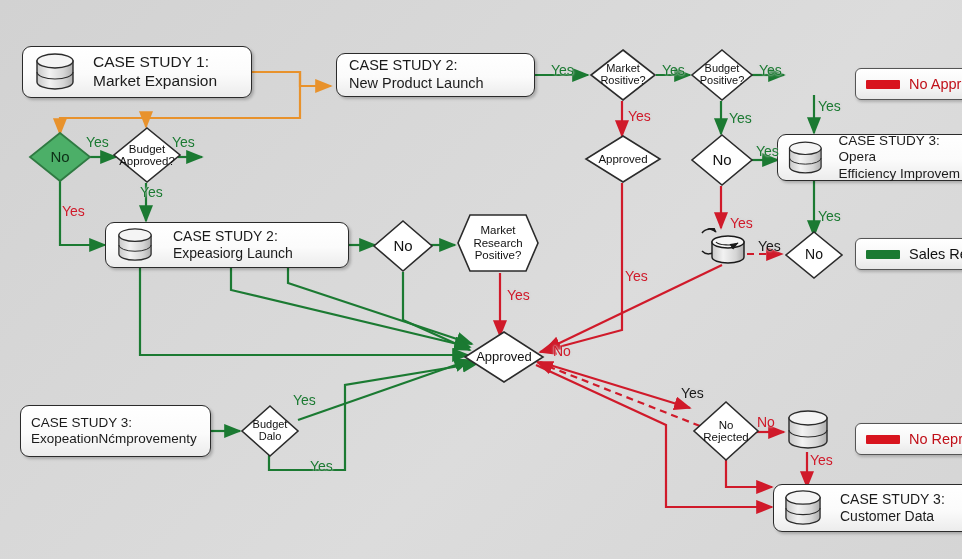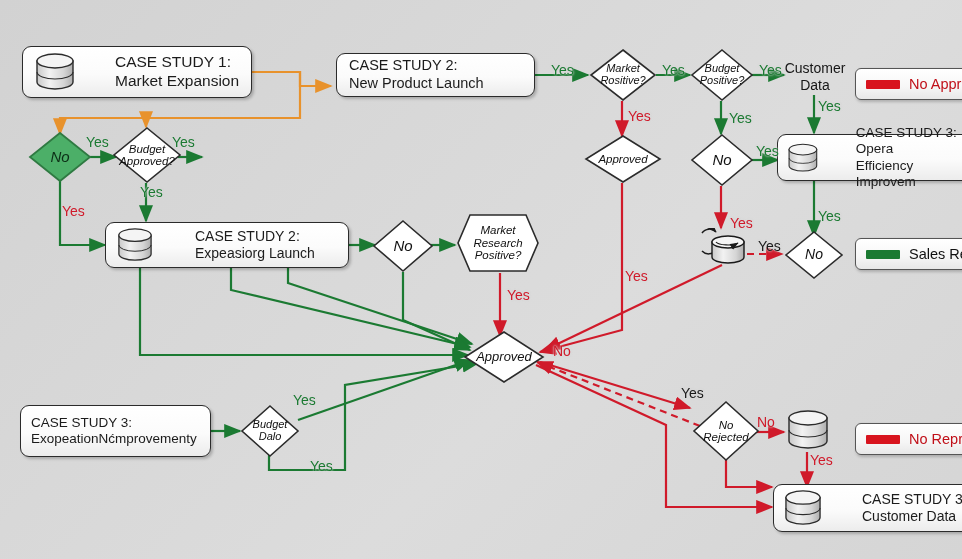--- a/index.html
+++ b/index.html
@@ -29,21 +29,20 @@
     box-sizing: border-box;
   }
   
   .rbox {
     background: linear-gradient(180deg, #ffffff 0%, #fbfbfb 55%, #ececec 100%);
     border: 1.6px solid #2b2b2b;
     border-radius: 9px;
     display: flex;
     align-items: center;
     box-shadow: 2px 2px 3px rgba(0,0,0,0.22);
-    gap: 22px;
   }
   .rbox .label {
     color: #1b1b1b;
     line-height: 1.22;
     white-space: pre-line;
   }
   .rbox.with-db .label { padding-left: 4px; }
   
   .sbox {
     background: linear-gradient(180deg,#ffffff 0%,#f7f7f7 60%,#e9e9e9 100%);
@@ -90,21 +89,20 @@
     width: 100%;
     height: 100%;
   }
   .diamond .dtext {
     position: relative;
     text-align: center;
     line-height: 1.08;
     color: #111;
     white-space: pre-line;
     z-index: 2;
-    font-style: italic;
   }
   
   .ftext {
     position: absolute;
     color: #161616;
     line-height: 1.2;
     text-align: center;
     white-space: pre-line;
   }
   
@@ -266,22 +264,20 @@
   <div class="node rbox with-db" style="left:773px; top:484px; width:200px; height:48px; padding-left:8px;">
     <svg class="cyl" style="position:relative;" width="42" height="36" viewBox="0 0 44 38">
       <path d="M4,8 L4,29 a18,7 0 0 0 36,0 L40,8 z" fill="url(#cg1)" stroke="#2b2b2b" stroke-width="1.4"></path>
       <ellipse cx="22" cy="8" rx="18" ry="7" fill="#f4f4f4" stroke="#2b2b2b" stroke-width="1.4"></ellipse>
       <path d="M4,19 a18,7 0 0 0 36,0" fill="none" stroke="#2b2b2b" stroke-width="1.1"></path>
     </svg>
     <span class="label" style="font-size:14px; margin-left:12px;">CASE STUDY 3:
 Customer Data</span>
   </div>
 
-  <div class="ftext" style="left:782px; top:60px; width:66px; font-size:14px;">Customer
-Data</div>
 
   <div class="diamond" style="left:28px; top:131px; width:64px; height:52px;">
     <svg class="dshape" viewBox="0 0 64 52">
       <polygon points="32,2 62,26 32,50 2,26" fill="#4caf68" stroke="#2f7a42" stroke-width="1.8"></polygon>
     </svg>
     <span class="dtext" style="font-size:15px; color:#0c2f16;">No</span>
   </div>
 
   <div class="diamond" style="left:112px; top:126px; width:70px; height:58px;">
     <svg class="dshape" viewBox="0 0 70 58">

